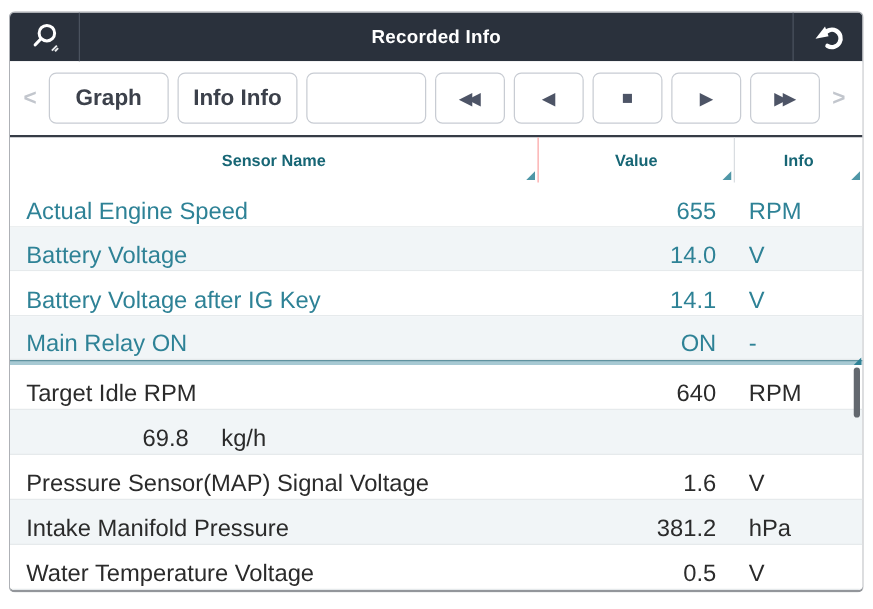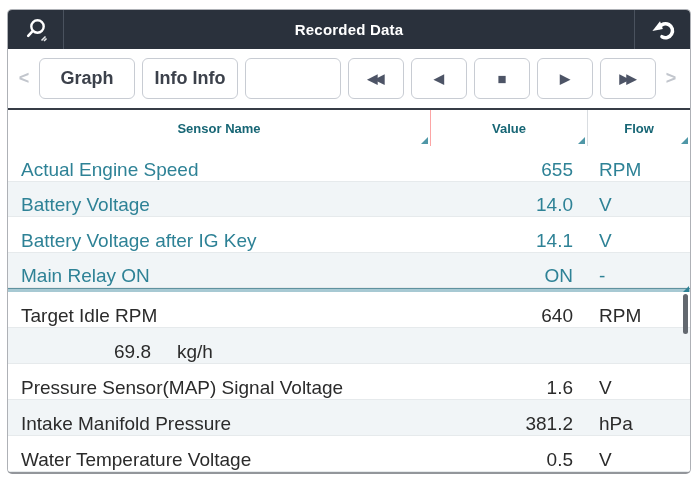--- a/index.html
+++ b/index.html
@@ -68,21 +68,21 @@
 
     <div class="titlebar">
       <div class="iconbox left">
         <svg width="30" height="30" viewBox="0 0 30 30">
           <circle cx="16.5" cy="11.5" r="6.2" fill="none" stroke="#ffffff" stroke-width="2.4"></circle>
           <line x1="11.6" y1="16.2" x2="7.2" y2="20.8" stroke="#ffffff" stroke-width="2.6" stroke-linecap="round"></line>
           <line x1="20.5" y1="25.5" x2="24.5" y2="21.5" stroke="#e8eaec" stroke-width="1.6"></line>
           <line x1="23.0" y1="26.0" x2="25.5" y2="23.5" stroke="#e8eaec" stroke-width="1.6"></line>
         </svg>
       </div>
-      <div class="title">Recorded Data</div>
+      <div class="title">Recorded Info</div>
       <div class="iconbox right">
         <svg width="27" height="27" viewBox="0 0 24 24">
           <path d="M9.2 10.2 A 6.2 6.2 0 1 1 11.5 18.4" fill="none" stroke="#ffffff" stroke-width="3.1" stroke-linecap="round"></path>
           <path d="M12.3 11.6 L3.0 13.4 L9.8 4.6 Z" fill="#ffffff"></path>
         </svg>
       </div>
     </div>
 
     <div class="toolbar">
       <div class="chev">&lt;</div>
@@ -110,21 +110,21 @@
     <div class="thead">
       <div class="hcell c-name">
         <span>Sensor Name</span>
         <i class="resize-tri"></i>
       </div>
       <div class="hcell c-value">
         <span>Value</span>
         <i class="resize-tri"></i>
       </div>
       <div class="hcell c-unit">
-        <span>Flow</span>
+        <span>Info</span>
         <i class="resize-tri"></i>
       </div>
     </div>
 
     <div class="pinned-section" id="pinned-rows">
         <div class="row">
     <div class="cell-name">Actual Engine Speed</div>
     <div class="cell-value">655</div>
     <div class="cell-unit">RPM</div>
   </div>

